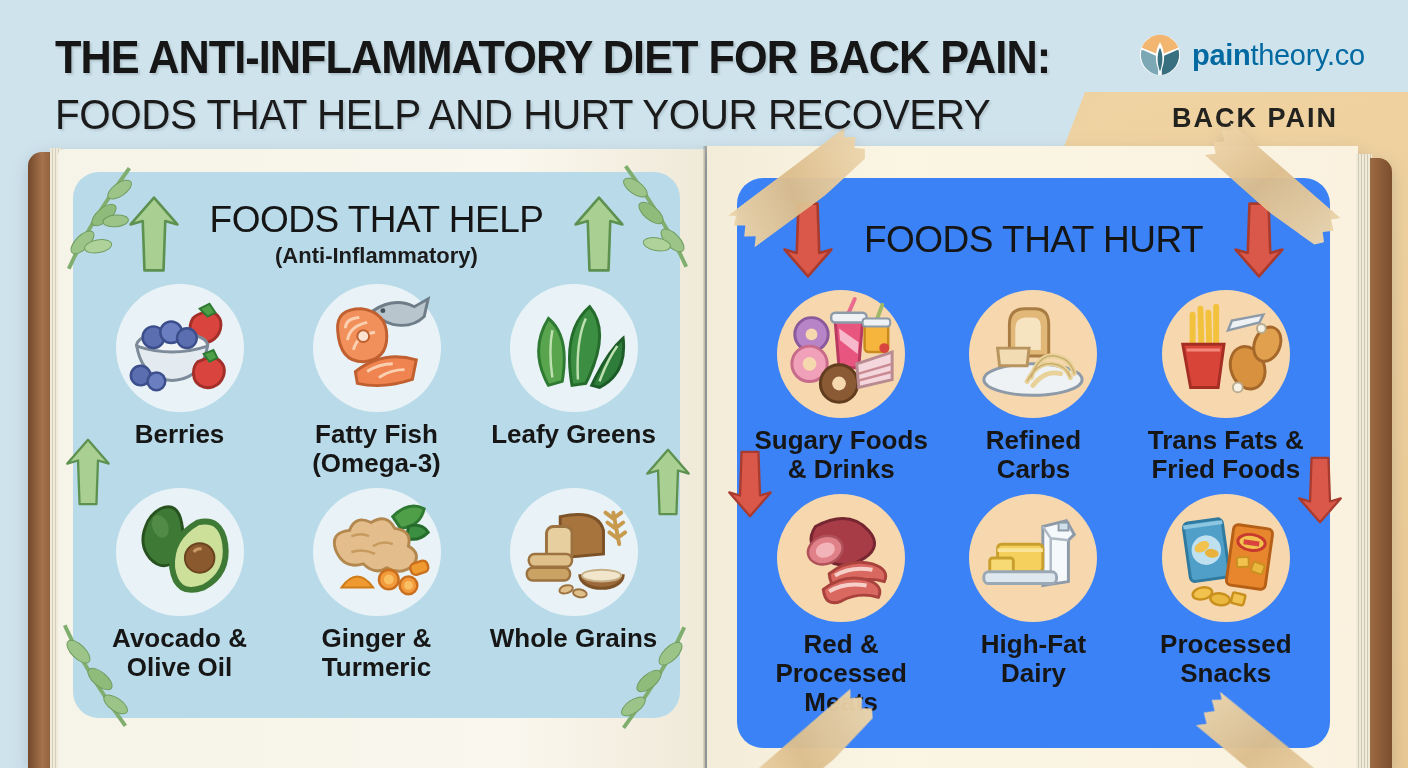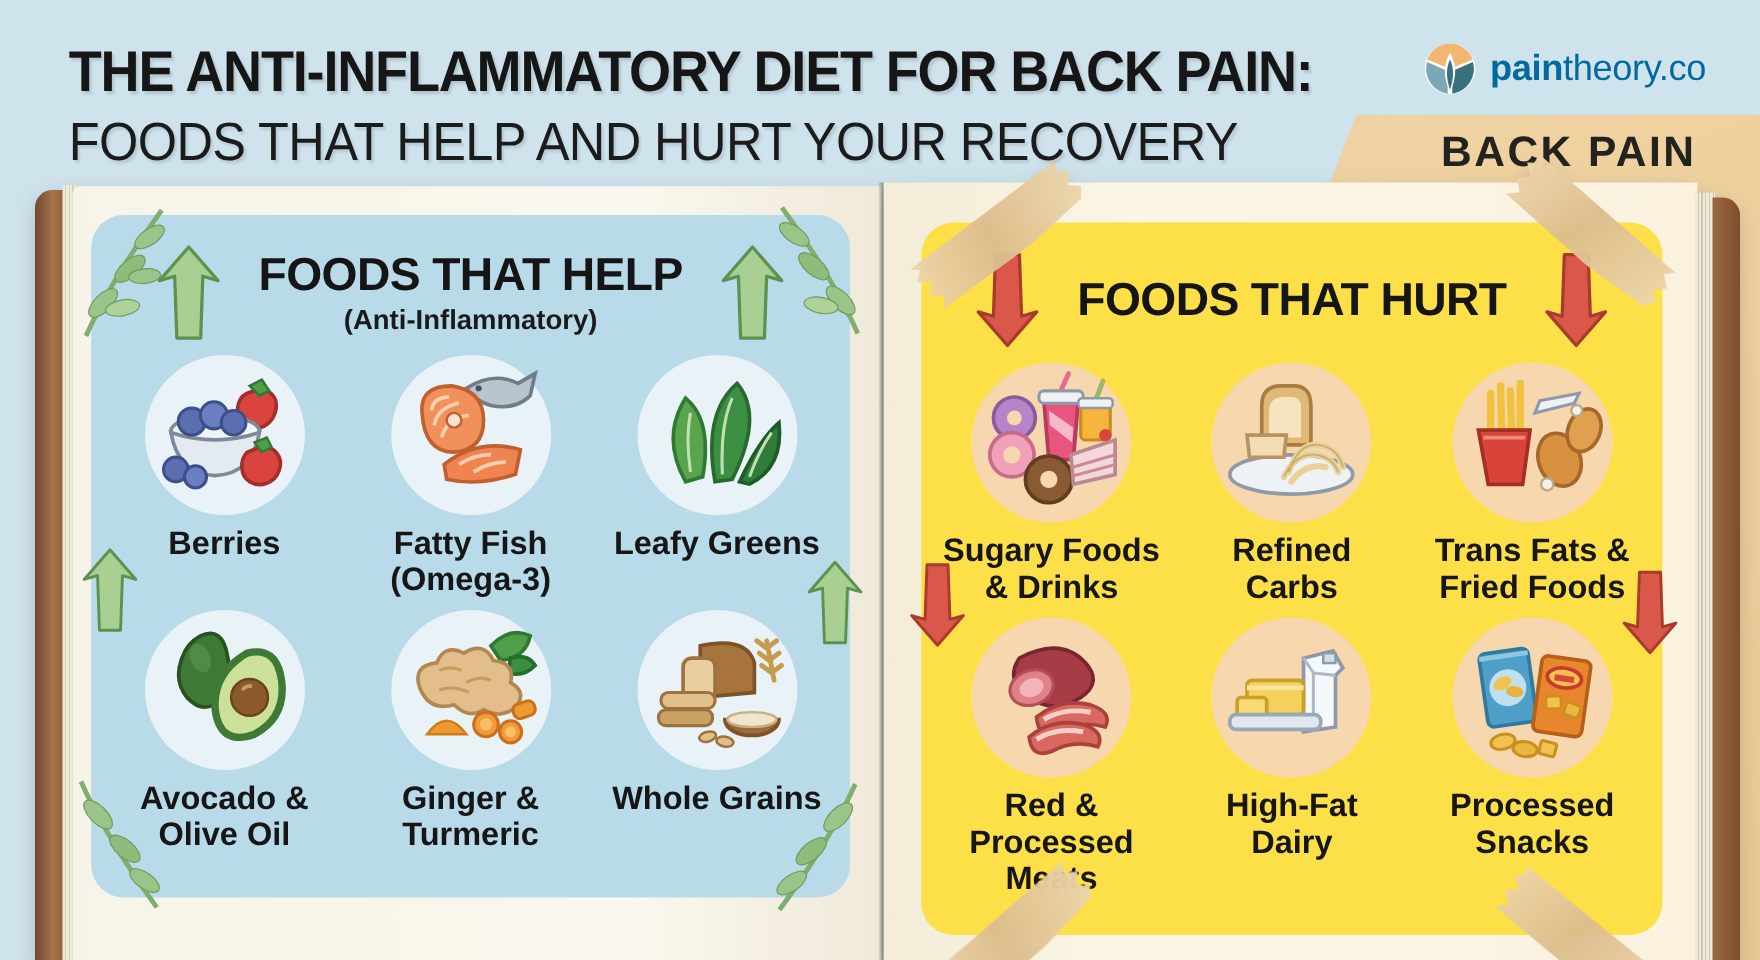--- a/index.html
+++ b/index.html
@@ -20,21 +20,21 @@
   }
   .tab-slant {
     position:absolute; left:1085px; top:92px; width:110px; height:130px;
     background:#efd2a1;
     transform:skewX(-21deg); transform-origin:top left;
     border-bottom-left-radius:40px;
     z-index:1;
   }
   .badge-label {
     position:absolute; left:1130px; top:103px; width:250px;
-    text-align:center; font-size:34px; font-weight:700; letter-spacing:2px;
+    text-align:center; font-size:27px; font-weight:700; letter-spacing:2px;
     color:#22221f; z-index:2;
   }
   
   .title-wrap { position:absolute; left:55px; top:30px; z-index:3; }
   .title-line1 {
     font-size:46px; font-weight:800; letter-spacing:-1px; color:#161616;
     transform:scaleX(0.94); transform-origin:left;
     text-shadow:2px 2px 2px rgba(90,110,120,0.25);
     white-space:nowrap;
   }
@@ -64,24 +64,24 @@
   .page-right  { position:absolute; left:679px; top:2px; width:651px; bottom:0;
                  background:linear-gradient(90deg,#f3ecd8, #fbf5e4 30%, #faf2df); }
   .edges-right { position:absolute; left:1328px; top:10px; width:16px; bottom:0;
                  background:repeating-linear-gradient(90deg,#f0ead9 0 2px,#cfc7b2 2px 3px); }
   .cover-right { position:absolute; left:1342px; top:14px; width:22px; bottom:0;
                  background:linear-gradient(90deg,#9c6a42,#7c4e2e);
                  border-top-right-radius:14px; }
   
   .panel { position:absolute; border-radius:26px; z-index:3; }
   .panel-help { left:45px; top:28px; width:607px; height:546px; background:#b9dbe9; }
-  .panel-hurt { left:709px; top:34px; width:593px; height:570px; background:#fde047; }
+  .panel-hurt { left:709px; top:34px; width:593px; height:570px; background:#3b82f6; }
   .panel-header { display:flex; justify-content:center; align-items:center; gap:30px; padding-top:22px; }
   .panel-title-block { text-align:center; }
-  .panel-title { font-size:37px; font-weight:700; letter-spacing:-0.5px; color:#151515; }
+  .panel-title { font-size:37px; font-weight:400; letter-spacing:-0.5px; color:#151515; }
   .panel-subtitle { font-size:22px; font-weight:600; color:#1b1b1b; margin-top:2px; }
   .hdr-arrow { width:52px; height:80px; flex:0 0 auto; }
   
   .food-grid {
     display:grid; grid-template-columns:repeat(3,1fr);
     row-gap:10px; margin-top:10px; padding:0 8px;
   }
   .cell { display:flex; flex-direction:column; align-items:center; }
   .circle { width:128px; height:128px; border-radius:50%; display:flex; align-items:center; justify-content:center; }
   .circle-help { background:#e9f3f7; }

